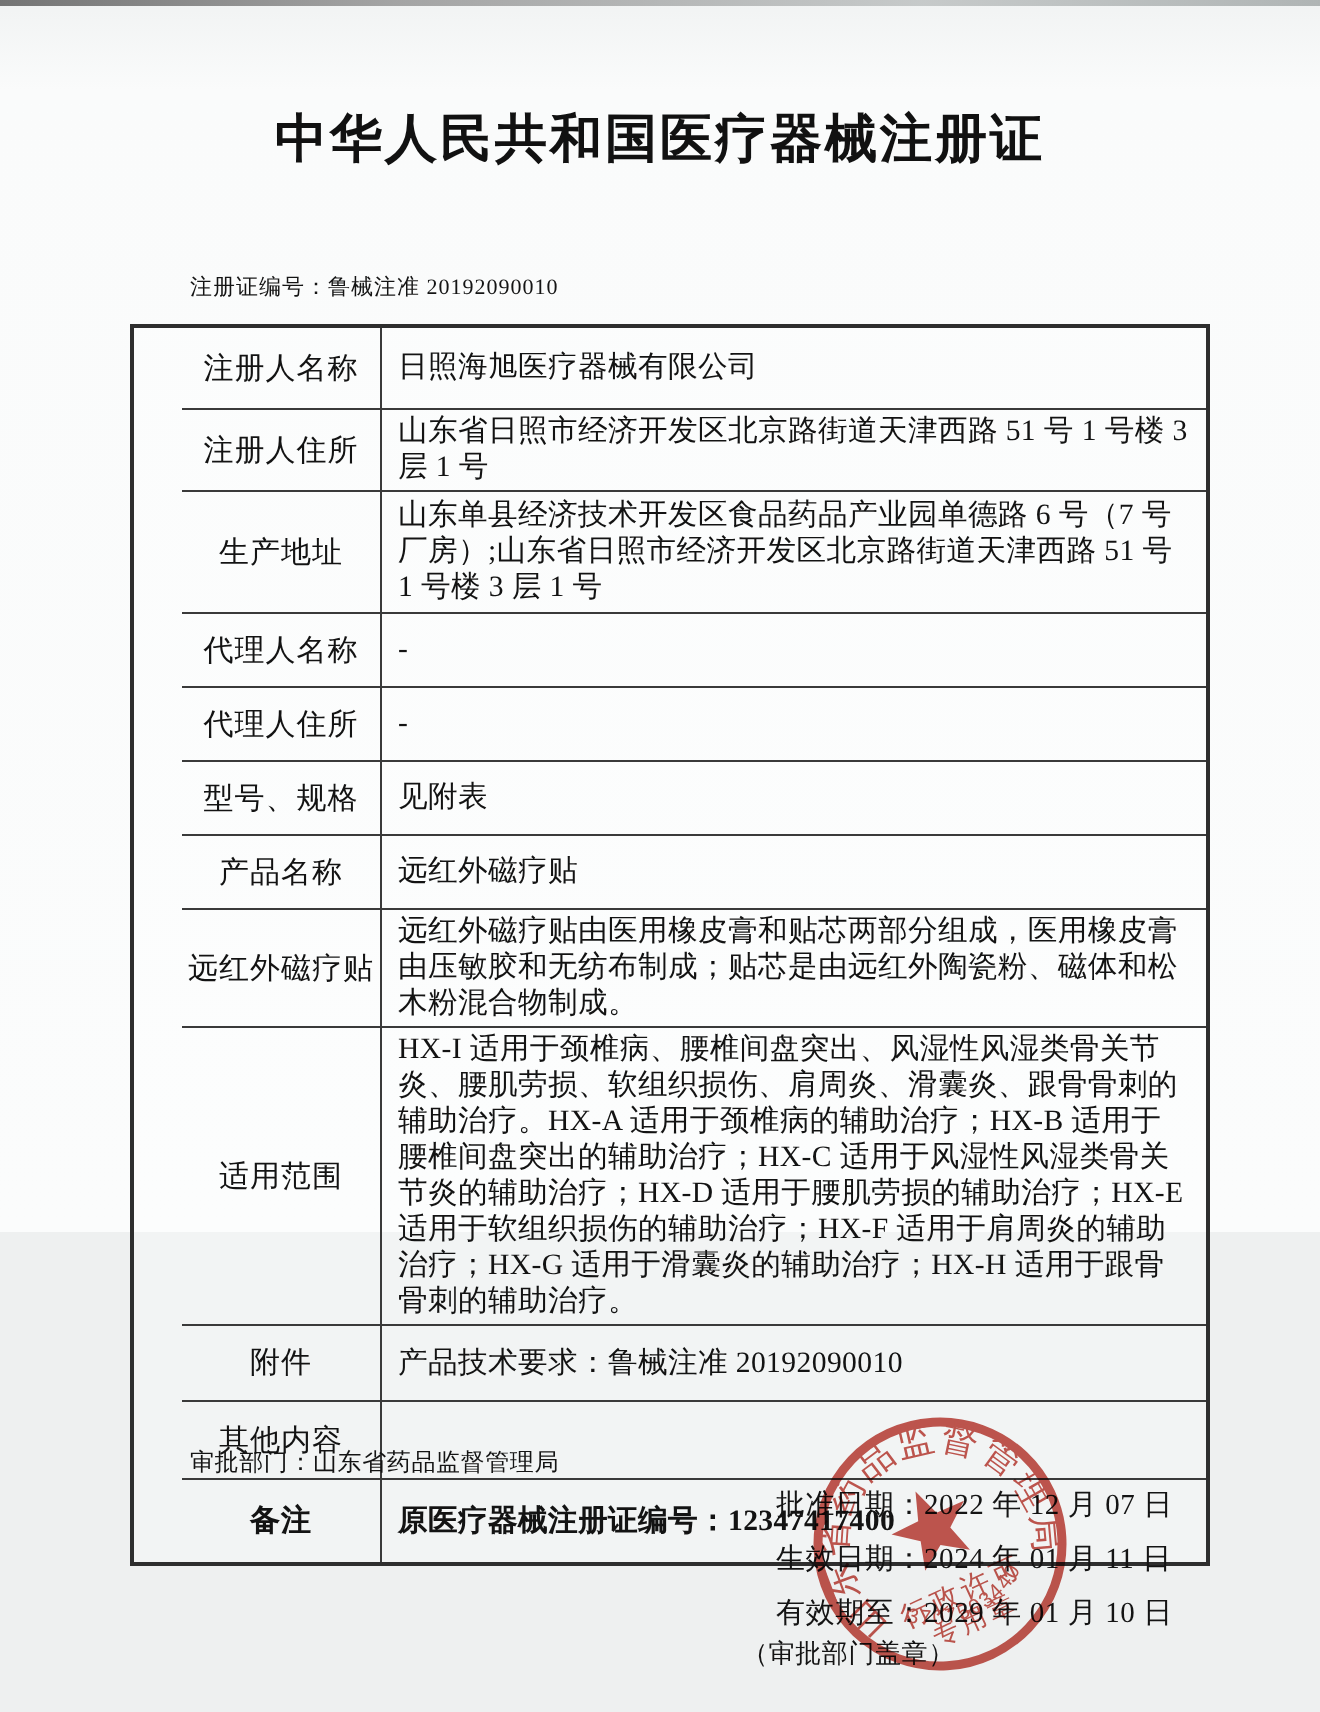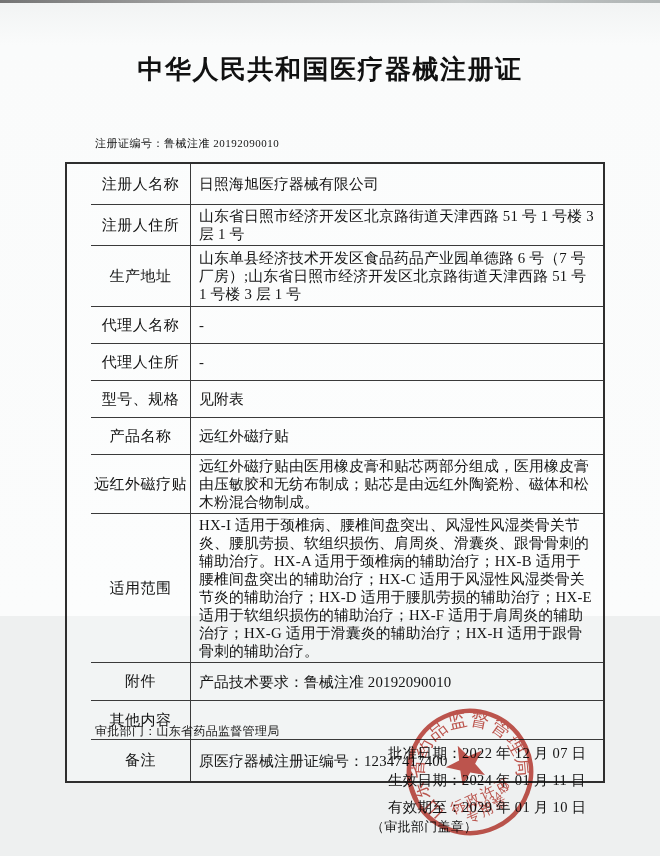--- a/index.html
+++ b/index.html
@@ -32,21 +32,21 @@
     position:absolute;left:65px;top:162px;width:540px;
     border:2px solid #2e2e2e;
     box-sizing:border-box;
     background:rgba(255,255,255,.25);
     padding-left:24px;
   }
   .trow{
     display:flex;align-items:stretch;
     border-bottom:1.5px solid #3a3a3a;
   }
-  .trow:last-child{border-bottom:none;}
+  .trow:last-child{border-bottom:none;font-weight:bold;}
   .tlabel{
     width:100px;min-width:100px;
     border-right:1.5px solid #3a3a3a;
     display:flex;align-items:center;justify-content:center;
     font-size:15px;letter-spacing:.5px;text-align:center;
     padding:2px 3px;box-sizing:border-box;color:#131313;
   }
   .tvalue{
     flex:1;display:flex;align-items:center;
     font-size:14.8px;line-height:18px;letter-spacing:.2px;

